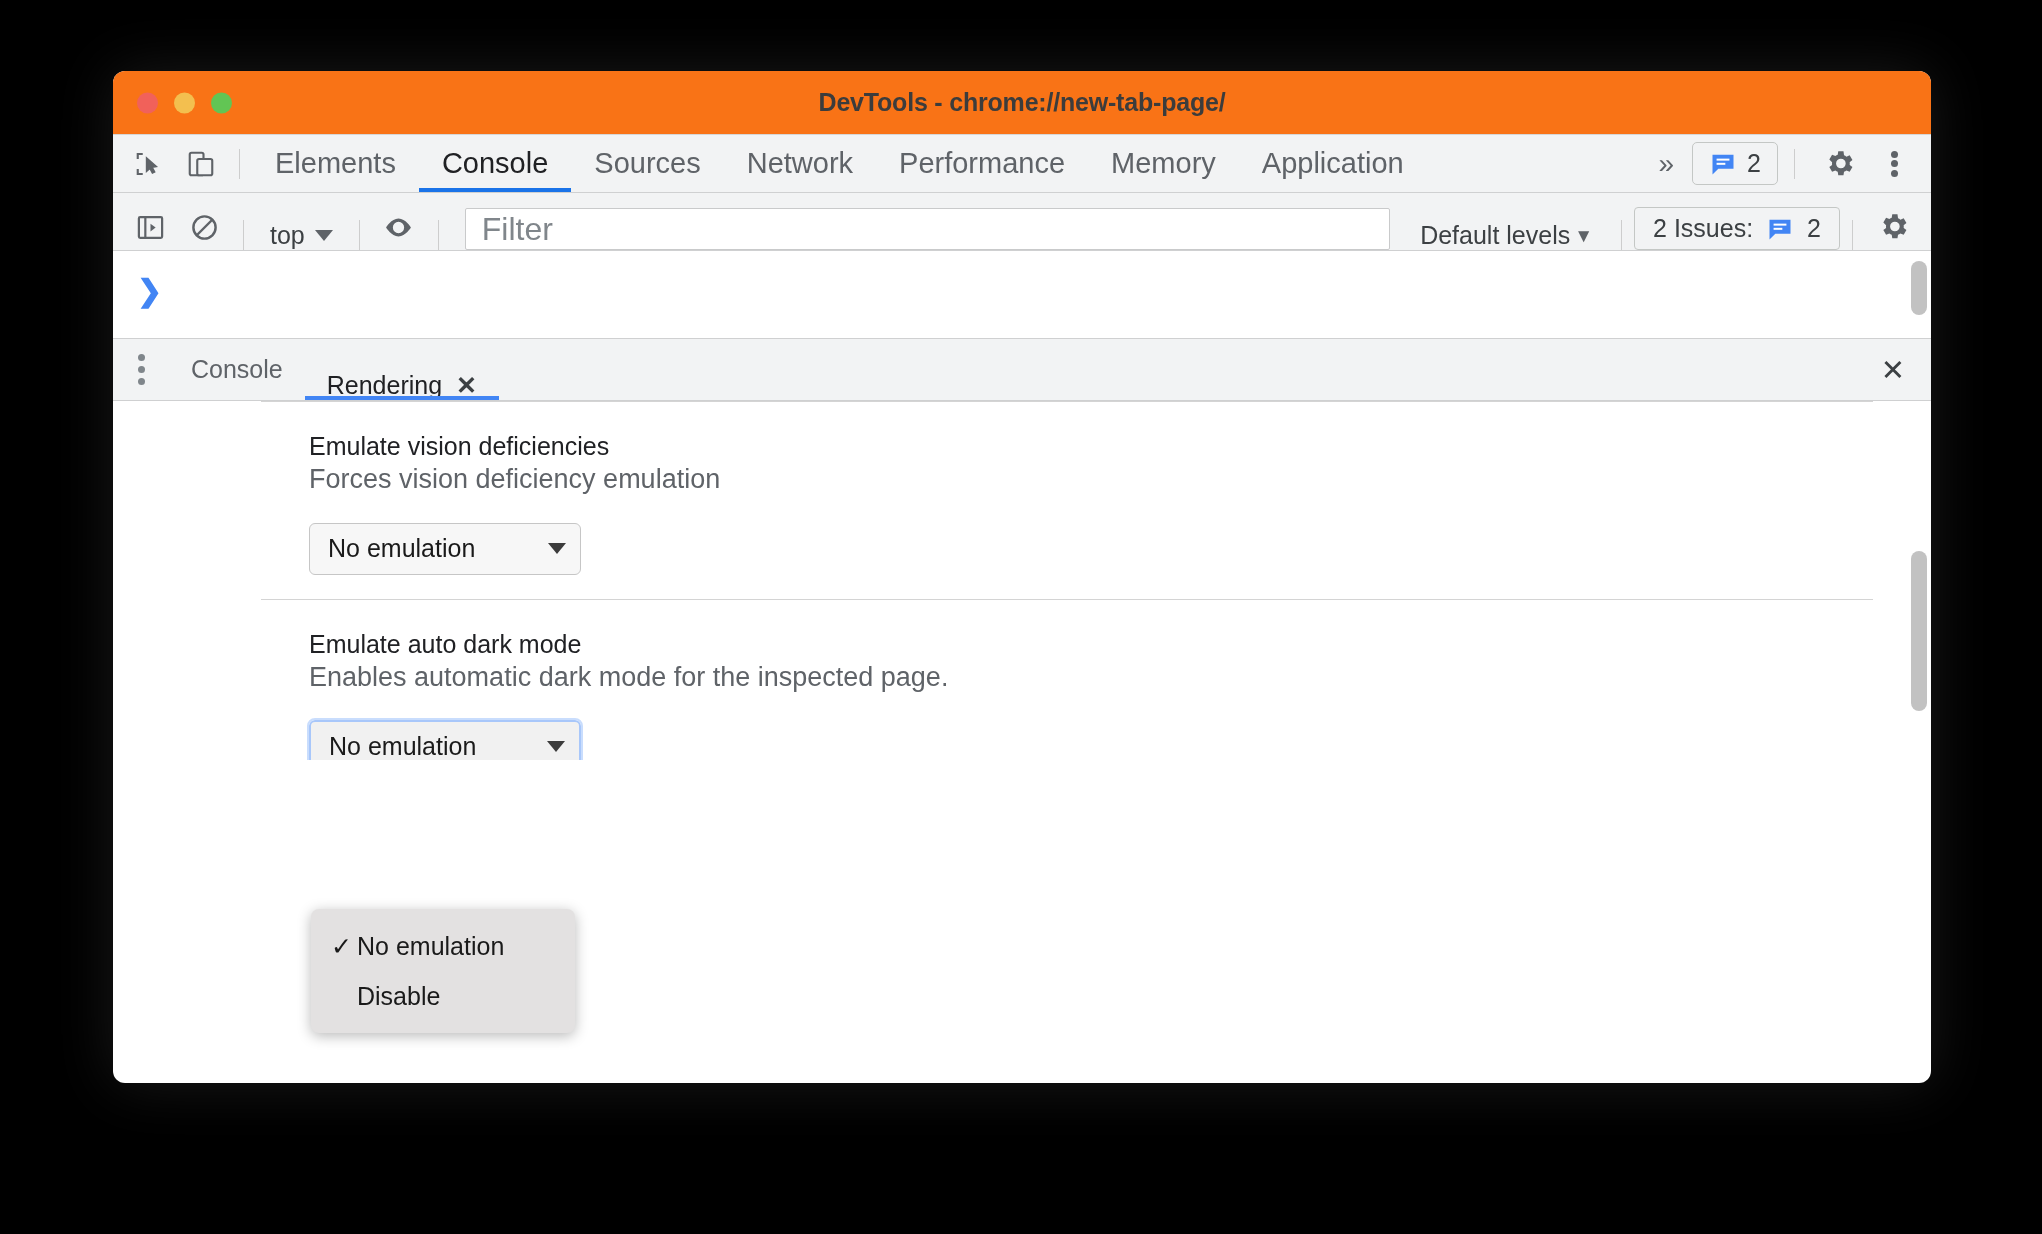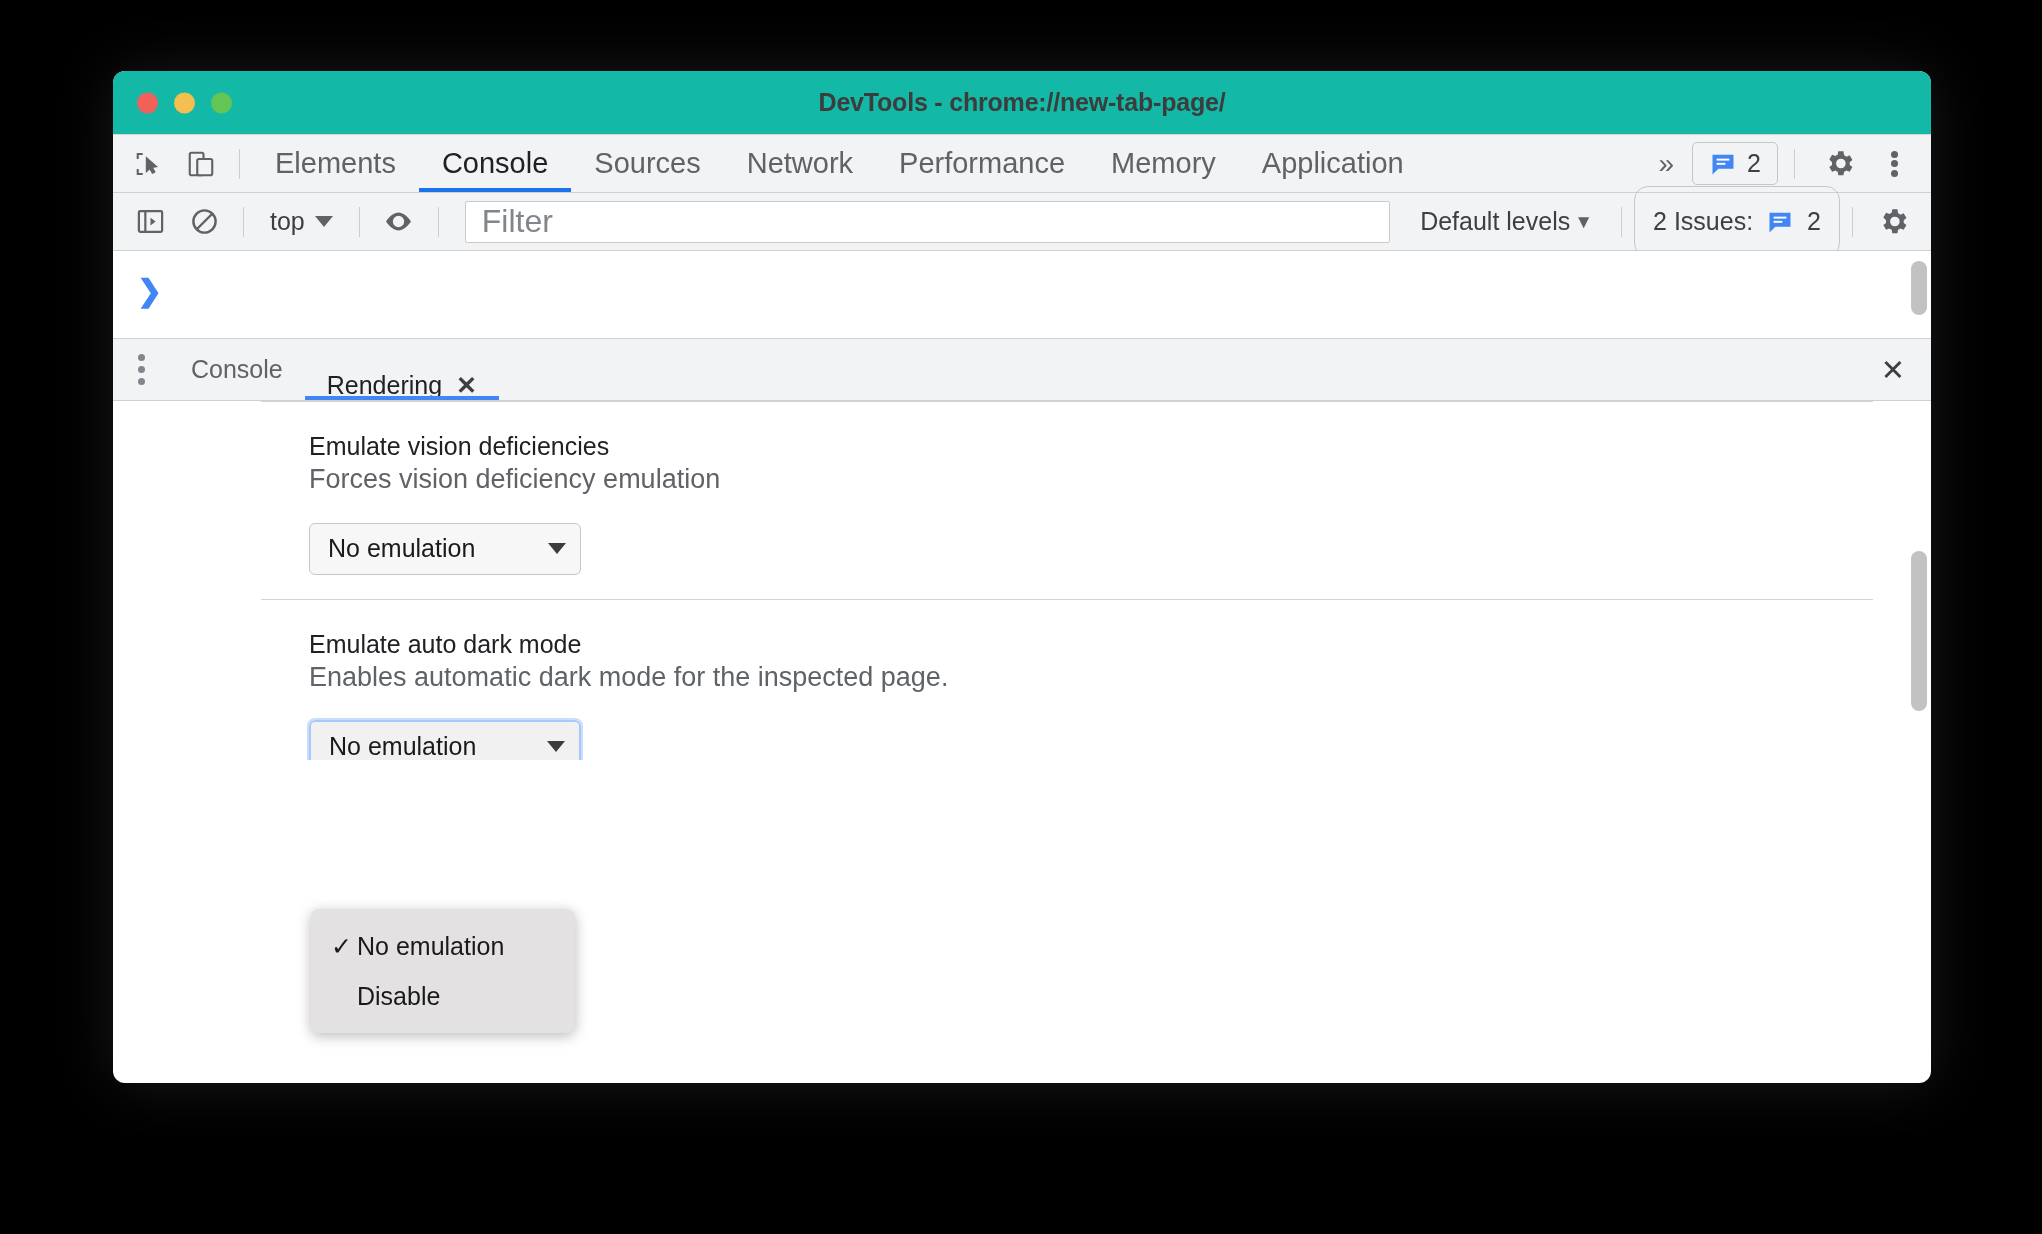--- a/index.html
+++ b/index.html
@@ -23,21 +23,21 @@
     background: #ffffff;
     border-radius: 12px;
     overflow: hidden;
     box-shadow: 0 0 60px rgba(255,255,255,0.10);
   }
 
   
   .titlebar {
     position: relative;
     height: 64px;
-    background: #14b8a6;
+    background: #f97316;
     border-bottom: 1px solid #d6d6d6;
     display: flex;
     align-items: center;
   }
   .traffic { position: absolute; left: 24px; top: 50%; transform: translateY(-50%); display: flex; gap: 16px; }
   .dot { width: 21px; height: 21px; border-radius: 50%; }
   .dot.red { background: #f1615a; }
   .dot.yellow { background: #f3bf4f; }
   .dot.green { background: #62c554; }
   .win-title {
@@ -92,21 +92,21 @@
   .issue-pill .cnt { font-size: 25px; color: #3c4043; }
   .gear-btn { width: 56px; height: 48px; display: flex; align-items: center; justify-content: center; }
   .kebab-btn { width: 46px; height: 48px; display: flex; align-items: center; justify-content: center; }
   .kebab-dot { width: 7px; height: 7px; border-radius: 50%; background: #5f6368; margin: 2.5px 0; }
 
   
   .console-toolbar {
     height: 58px;
     background: #f2f3f4;
     border-bottom: 1px solid #cfd0d1;
-    display: flex; align-items: center;
+    display: flex; align-items: flex-end;
     padding: 0 10px;
     gap: 0;
   }
   .ct-btn { width: 54px; height: 46px; display: flex; align-items: center; justify-content: center; }
   .ctx-select {
     display: flex; align-items: center; gap: 10px;
     font-size: 25px; color: #3c4043;
     padding: 0 14px;
   }
   .caret { width: 0; height: 0; border-left: 9px solid transparent; border-right: 9px solid transparent; border-top: 11px solid #5f6368; }
@@ -125,22 +125,22 @@
   .levels {
     display: flex; align-items: center; gap: 4px;
     font-size: 25px; color: #3c4043;
     padding: 0 16px;
     white-space: nowrap;
   }
   .tri-down { font-size: 19px; color: #5f6368; }
   .issues-pill {
     display: flex; align-items: center; gap: 13px;
     border: 1px solid #c4c7c5;
-    border-radius: 14px;
-    padding: 20px 18px;
+    border-radius: 4px;
+    padding: 6px 18px;
     font-size: 25px; color: #3c4043;
     white-space: nowrap;
   }
 
   
   .console-out {
     position: relative;
     height: 88px;
     background: #ffffff;
     border-bottom: 1px solid #cfd0d1;

